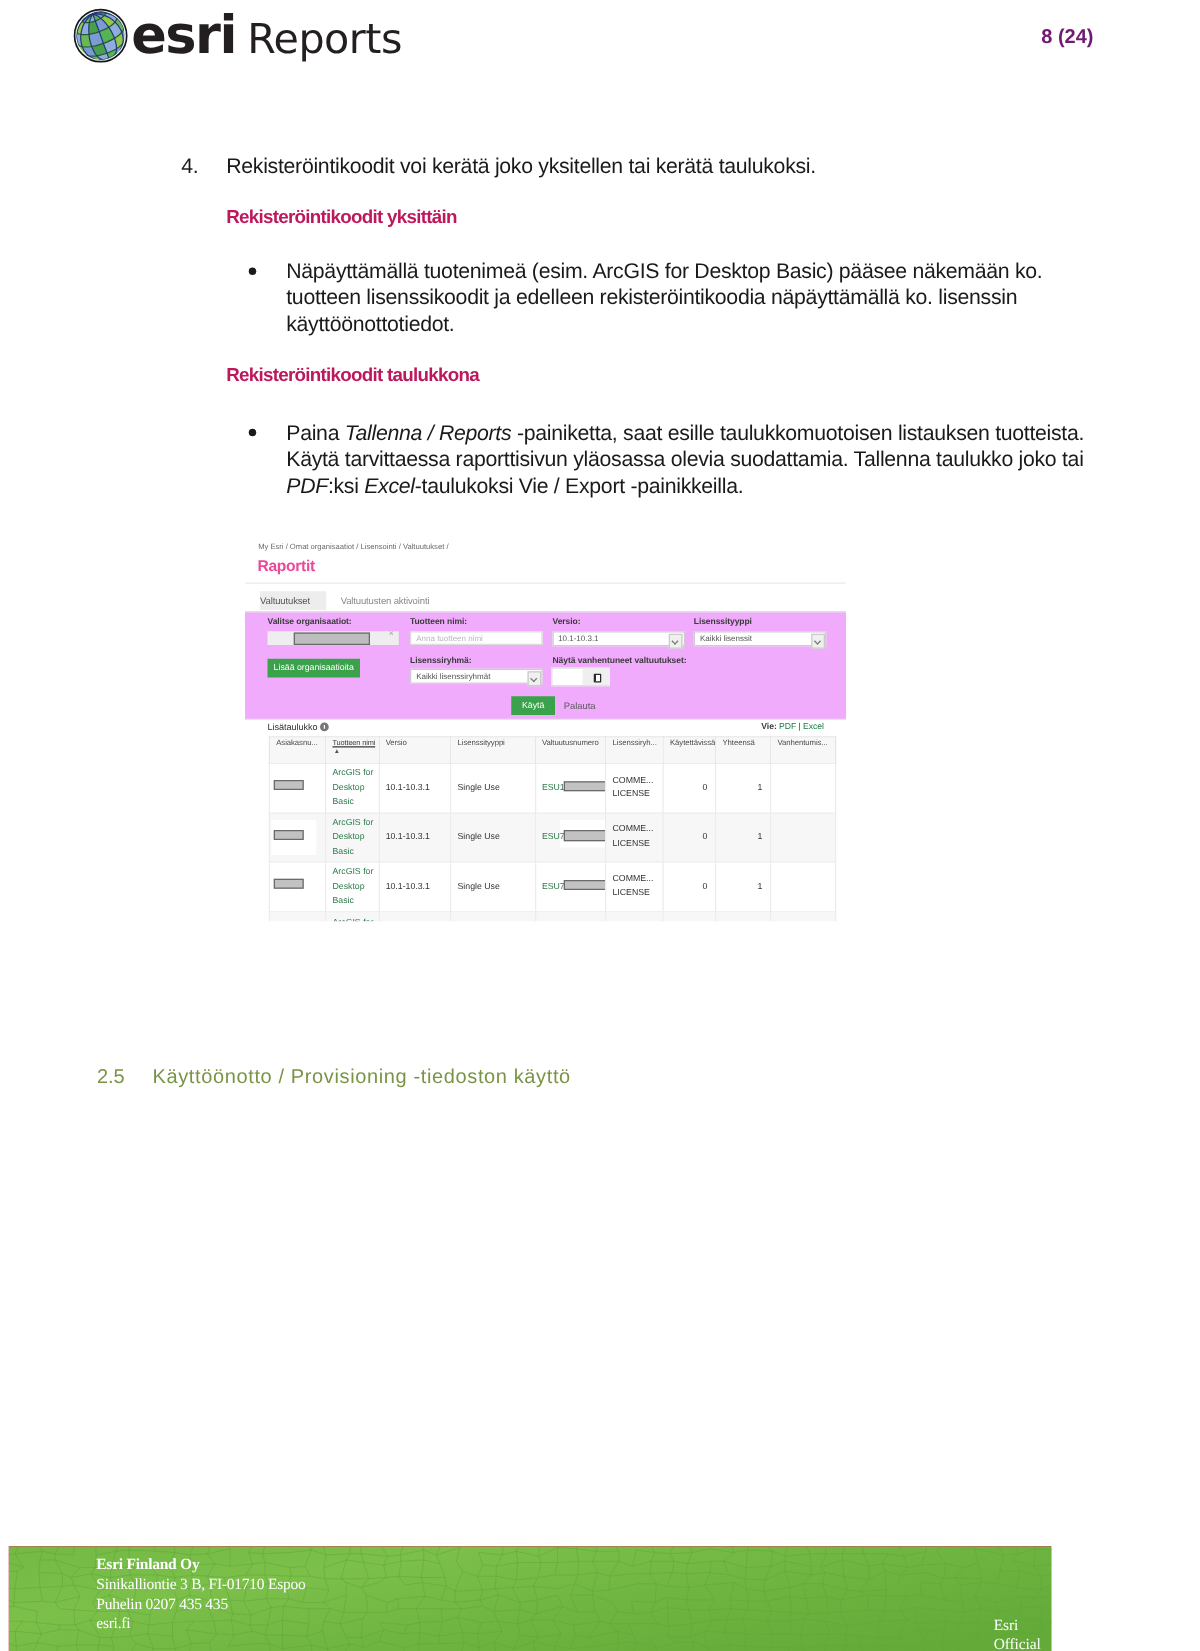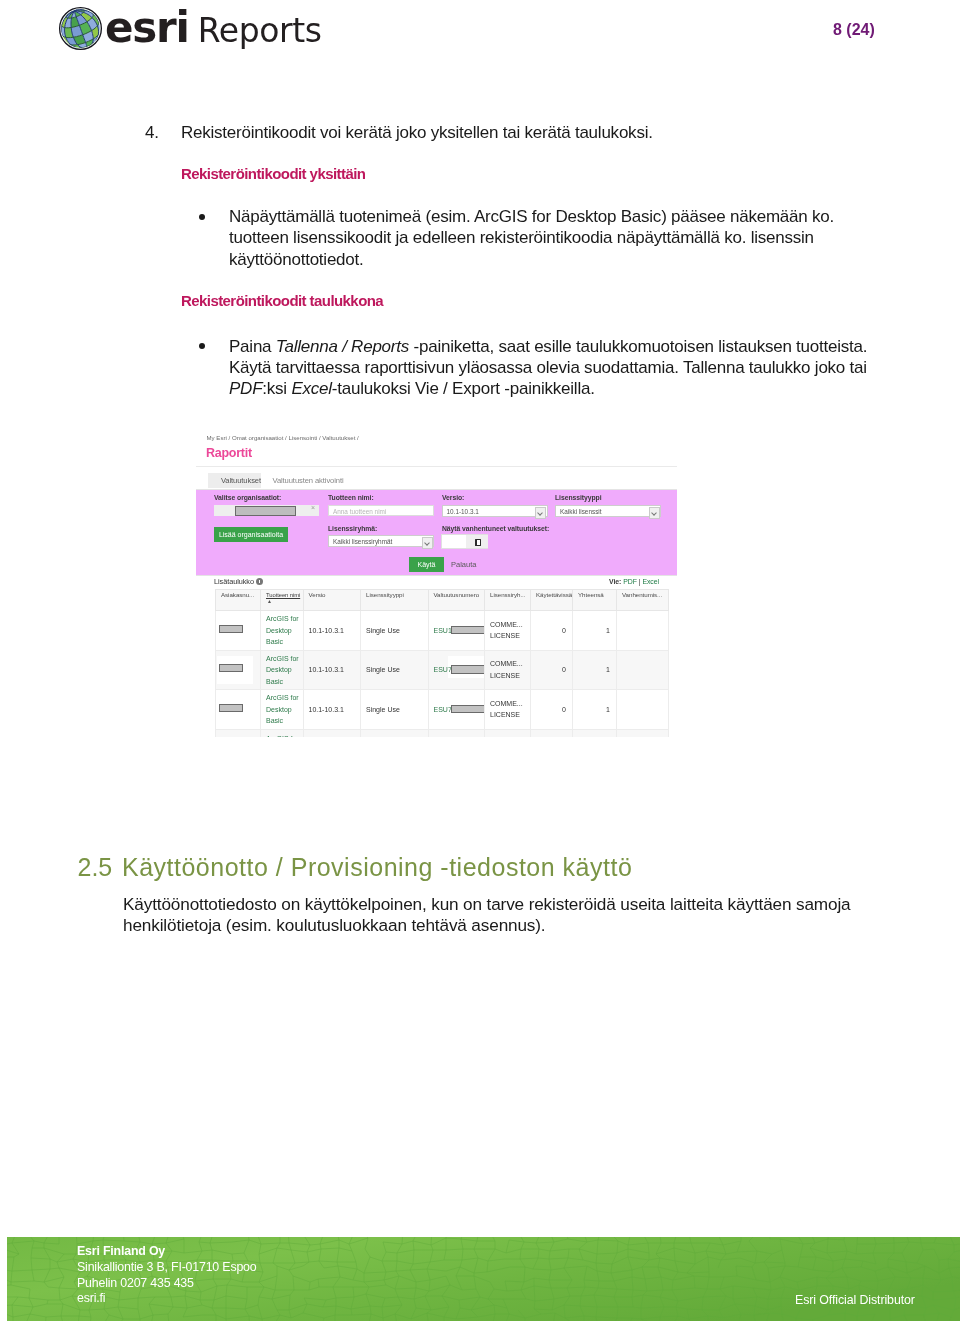--- a/index.html
+++ b/index.html
@@ -20,41 +20,41 @@
       font-weight:bold;font-size:16px;color:#701a75;}
   .numitem{position:absolute;font-size:17px;color:#1a1a1a;line-height:22px;letter-spacing:-0.23px;}
   .numitem .num{position:absolute;left:0;top:0;}
   .numitem .txt{position:absolute;left:36px;top:0;white-space:nowrap;}
   .sub-h{position:absolute;font-size:15px;font-weight:bold;color:#be185d;white-space:nowrap;letter-spacing:-0.57px;}
   .bullet{position:absolute;width:6px;height:6px;border-radius:50%;background:#1a1a1a;}
   .btxt{position:absolute;font-size:17px;color:#1a1a1a;line-height:21.4px;letter-spacing:-0.23px;}
   .btxt i{font-style:italic;}
 
   
-  .h2{position:absolute;font-size:25px;color:#7a9445;font-weight:400;white-space:nowrap;letter-spacing:0.5px;}
+  .h2{position:absolute;font-size:16px;color:#7a9445;font-weight:400;white-space:nowrap;letter-spacing:0.5px;}
   .h2 .hnum{display:inline-block;width:44.5px;letter-spacing:0px;}
   .ptext{position:absolute;font-size:17.2px;color:#1a1a1a;line-height:21.5px;letter-spacing:-0.15px;}
 
   
-  .footer{position:absolute;left:7px;top:1237px;width:953px;height:84px;overflow:hidden;
-      background:#b91c1c;}
+  .footer{position:absolute;left:7px;top:1237px;width:834px;height:84px;overflow:hidden;
+      background:#b91c1c;font-family:Liberation Serif, serif;}
   .footer .mapimg{position:absolute;left:0;top:0;width:953px;height:84px;}
   .f-lines{position:absolute;left:70px;top:7px;color:#ffffff;font-size:12.4px;line-height:15.8px;letter-spacing:-0.19px;}
   .f-lines .b{font-weight:bold;}
   .f-right{position:absolute;left:788px;top:55.5px;color:#ffffff;font-size:12.4px;letter-spacing:-0.1px;}
 
   
   .shot{position:absolute;left:196px;top:425px;width:481px;height:311.5px;
       background:#fff;overflow:hidden;font-family:"Liberation Sans",sans-serif;
       color:#444;filter:blur(0.2px);}
   .sc-crumb{position:absolute;left:10.5px;top:9px;font-size:6.1px;color:#6b6b6b;letter-spacing:0.0px;}
   .sc-title{position:absolute;left:10px;top:21px;font-size:12.5px;color:#ec4899;font-weight:bold;letter-spacing:-0.25px;}
   .sc-rule{position:absolute;left:0px;top:41px;width:481px;height:1px;background:#eaeaea;}
   .sc-tab{position:absolute;left:12px;top:47.5px;width:53px;height:15px;background:#ededed;
-      font-size:7.6px;color:#555;text-align:right;line-height:15px;letter-spacing:-0.1px;}
+      font-size:7.6px;color:#555;text-align:left;line-height:15px;letter-spacing:-0.1px;}
   .sc-tab2{position:absolute;left:76.5px;top:47.5px;font-size:7.6px;color:#888;line-height:15px;height:15px;letter-spacing:-0.1px;}
   .sc-panel{position:absolute;left:0px;top:64px;width:481px;height:85px;
       background:#f0abfc;border:1px solid #e4e4e4;border-left:none;border-right:none;}
   .flab{position:absolute;font-size:6.8px;font-weight:bold;color:#3a3a3a;white-space:nowrap;letter-spacing:-0.05px;}
   .forg{position:absolute;left:18px;top:15px;width:105px;height:11px;background:#eeeeee;}
   .redact{position:absolute;left:21px;top:1px;width:59px;height:8px;background:#bdbdbd;border:1.3px solid #6a6a6a;}
   .fx{position:absolute;right:4px;top:-1px;font-size:7px;color:#9a9a9a;}
   .fbtn-green{position:absolute;left:18px;top:37px;width:74px;height:15px;background:#3aa24a;
       color:#fff;font-size:7px;text-align:center;line-height:15px;}
   .finp{position:absolute;height:11px;border:1px solid #dcdcdc;background:#fff;box-sizing:border-box;}
@@ -330,24 +330,20 @@
             <td></td>
             <td></td>
           </tr>
         </tbody>
     </table>
   </div>
 
   <div class="h2" style="left:77.5px;top:853px;">
     <span class="hnum">2.5</span><span>Käyttöönotto / Provisioning -tiedoston käyttö</span>
   </div>
-  <div class="ptext" style="left:123px;top:893.5px;width:760px;">
-    <div>Käyttöönottotiedosto on käyttökelpoinen, kun on tarve rekisteröidä useita laitteita käyttäen samoja</div>
-    <div>henkilötietoja (esim. koulutusluokkaan tehtävä asennus).</div>
-  </div>
 
   <div class="footer">
     <svg class="mapimg" width="953" height="84" viewBox="0 0 953 84" preserveAspectRatio="none">
         <defs>
           <linearGradient id="fg" x1="0" y1="0" x2="1" y2="0.55">
             <stop offset="0" stop-color="#73b944"></stop>
             <stop offset="0.3" stop-color="#7cc04a"></stop>
             <stop offset="0.62" stop-color="#6fb541"></stop>
             <stop offset="1" stop-color="#63aa39"></stop>
           </linearGradient>

